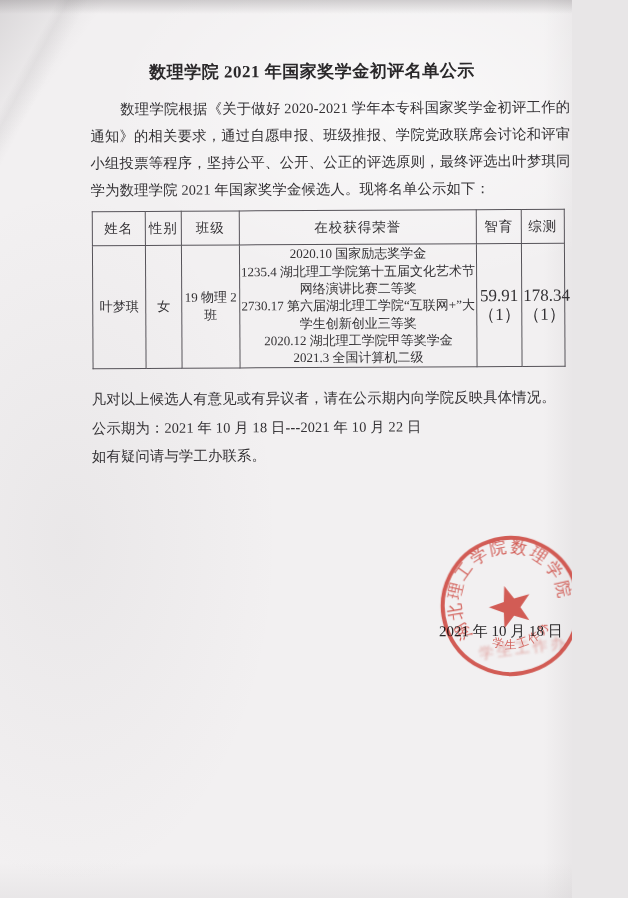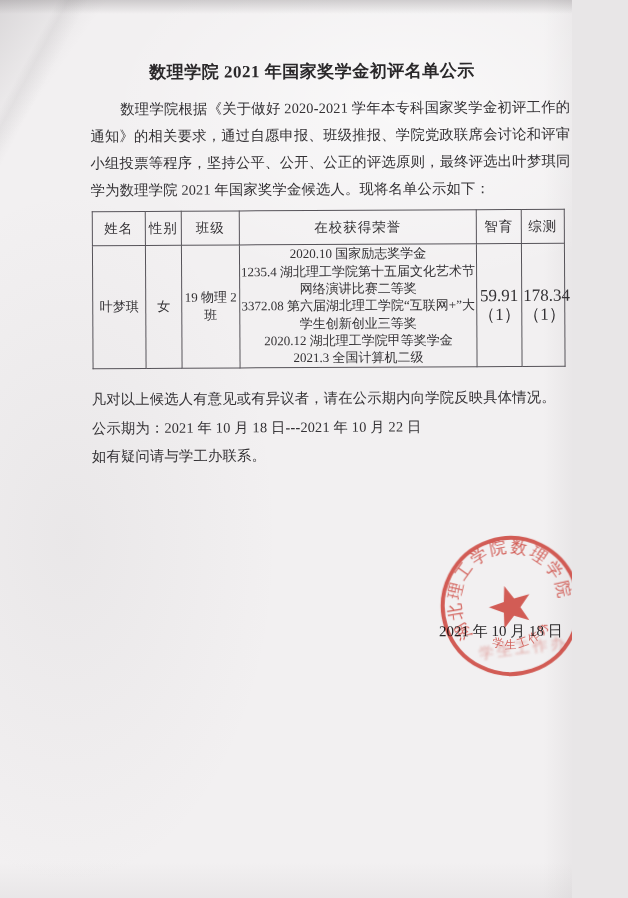--- a/index.html
+++ b/index.html
@@ -106,21 +106,21 @@
           </tr>
         </thead>
         <tbody>
           <tr>
             <td>叶梦琪</td>
             <td>女</td>
             <td>19 物理 2 班</td>
             <td class="honors-cell">
               <span class="honor-line">2020.10 国家励志奖学金</span>
               <span class="honor-line">1235.4 湖北理工学院第十五届文化艺术节网络演讲比赛二等奖</span>
-              <span class="honor-line">3372.08 第六届湖北理工学院“互联网+”大学生创新创业三等奖</span>
+              <span class="honor-line">2730.17 第六届湖北理工学院“互联网+”大学生创新创业三等奖</span>
               <span class="honor-line">2020.12 湖北理工学院甲等奖学金</span>
               <span class="honor-line">2021.3 全国计算机二级</span>
             </td>
             <td>
               <div class="score">59.91</div>
               <div class="score">（1）</div>
             </td>
             <td>
               <div class="score">178.34</div>
               <div class="score">（1）</div>

